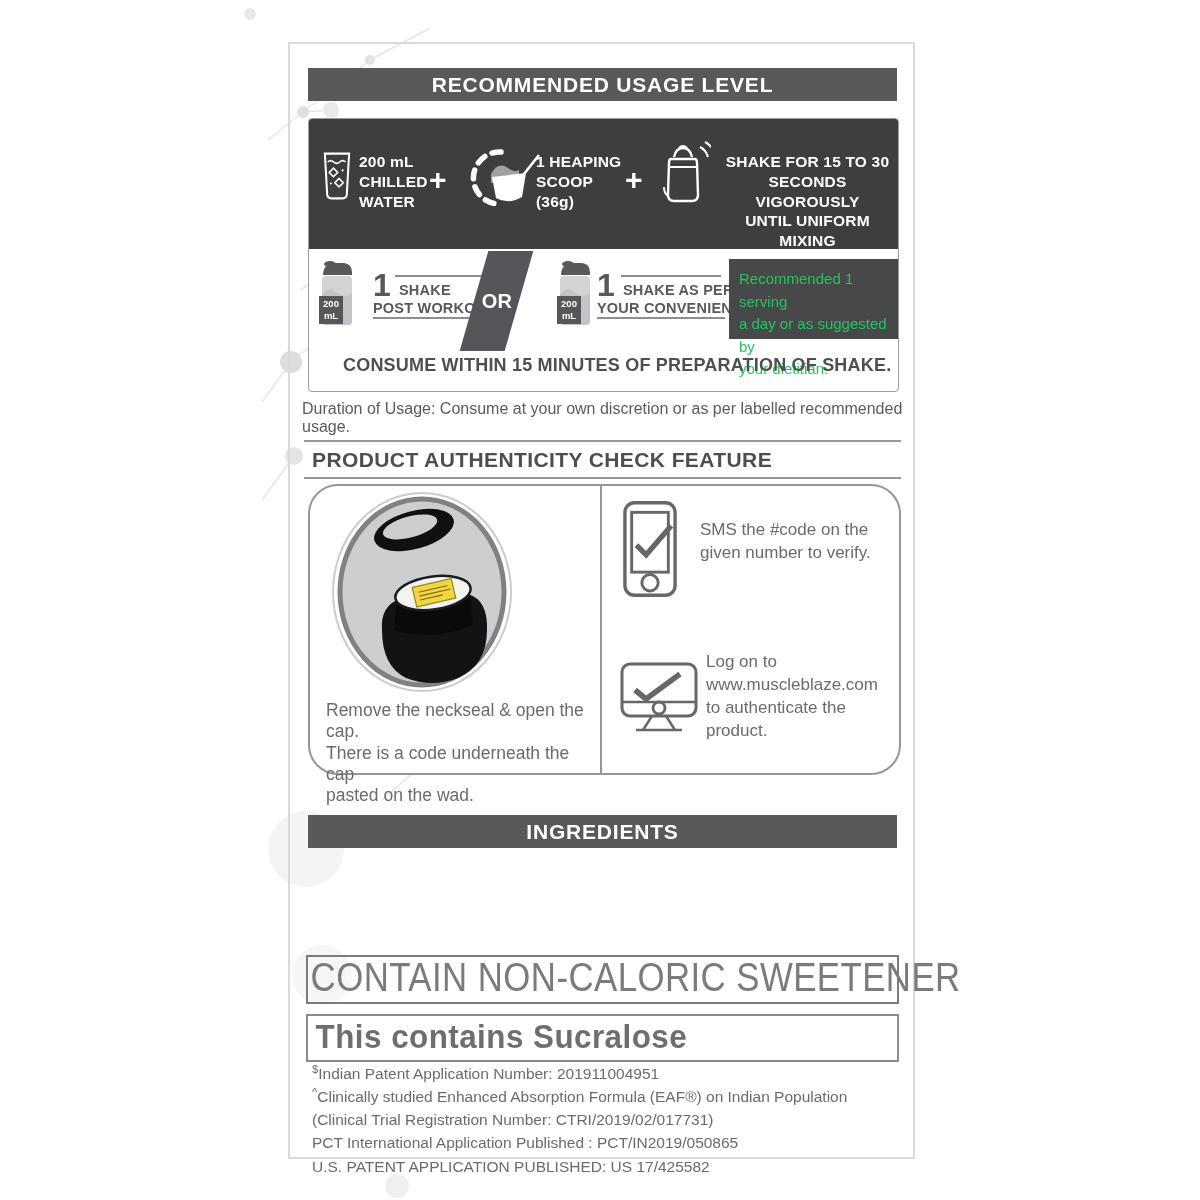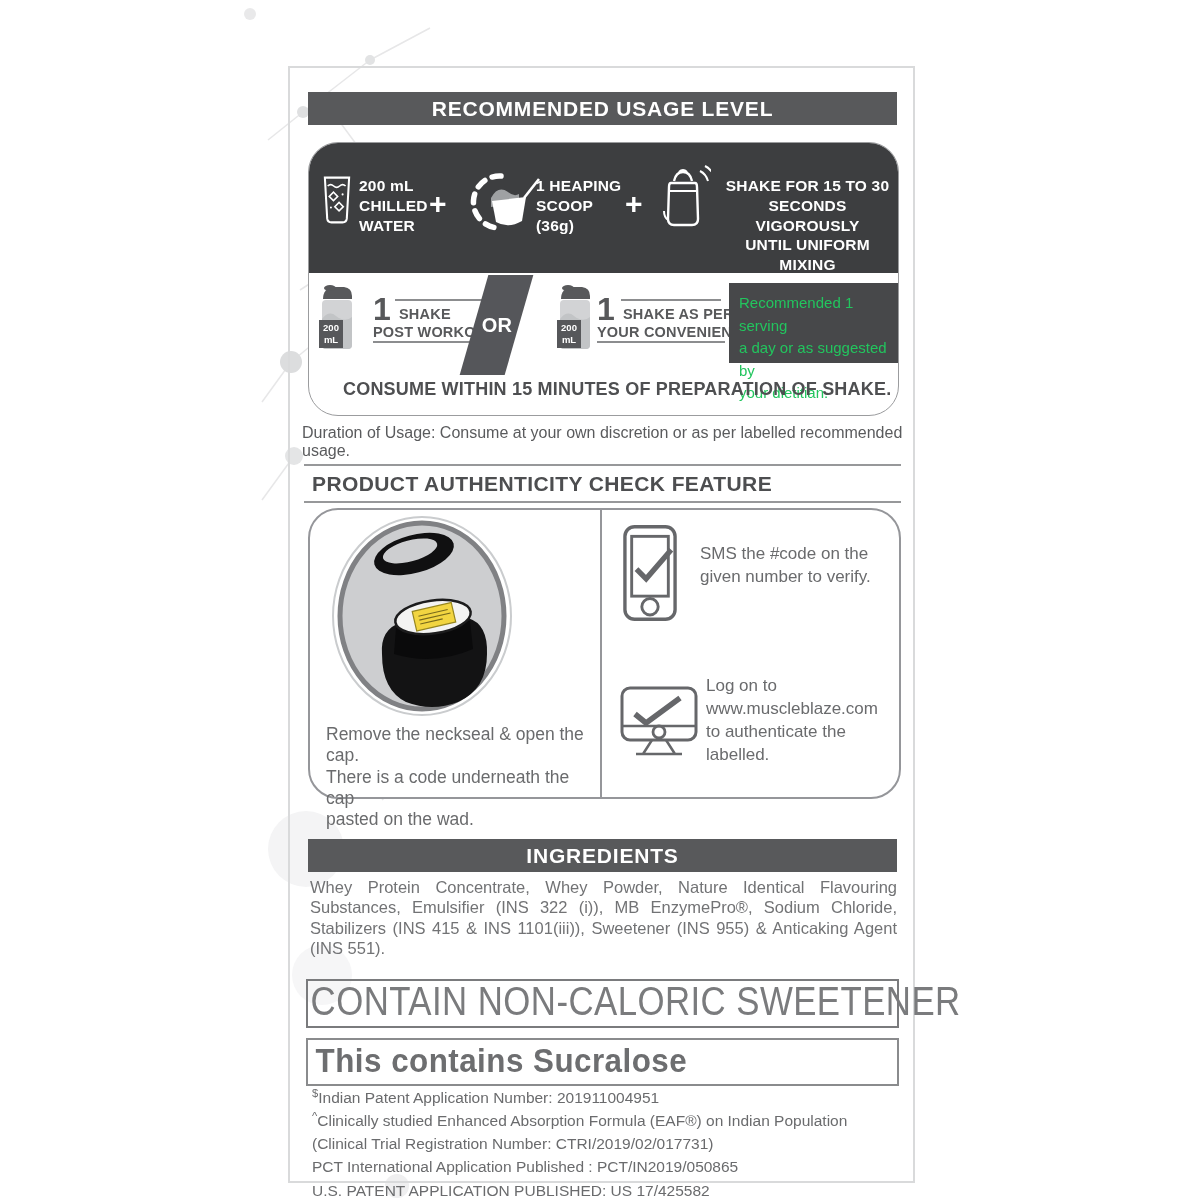--- a/index.html
+++ b/index.html
@@ -2,26 +2,26 @@
 <html><head>
 <meta charset="utf-8">
 <style>
   html,body{margin:0;padding:0;background:#ffffff;}
   .canvas{position:relative;width:1200px;height:1200px;background:#ffffff;overflow:hidden;
           font-family:"Liberation Sans",sans-serif;color:#58595b;}
   .abs{position:absolute;}
   .prewrap{white-space:pre-line;}
 
   .panel{position:absolute;left:288px;top:42px;width:623px;height:1113px;
-         border:2px solid #d9dadb;background:transparent;margin-top:24px;}
+         border:2px solid #d9dadb;background:transparent;}
 
   .graybar{background:#58595b;color:#fff;font-weight:bold;text-align:center;
            font-size:21px;line-height:33px;letter-spacing:0.8px;}
 
-  .usage-box{border:1.5px solid #9b9c9e;border-radius:30px;overflow:hidden;background:#fff;}
+  .usage-box{border:1.5px solid #9b9c9e;border-radius:4px;overflow:hidden;background:#fff;}
   .usage-dark{position:absolute;left:0;top:0;width:100%;height:130px;background:#3d3e40;}
   .steptxt{color:#fff;font-weight:bold;font-size:15.5px;line-height:1.28;letter-spacing:0.2px;}
   .plus{color:#fff;font-weight:800;font-size:30px;line-height:30px;}
 
   .optnum{font-size:32px;font-weight:800;color:#57585a;line-height:1;}
   .opttxt{font-size:14.5px;font-weight:bold;color:#58595b;letter-spacing:0.2px;line-height:1;}
   .optline{background:#8c8d8f;height:1.5px;}
   .or-slash{background:#55565a;transform:skewX(-16deg);display:flex;align-items:center;justify-content:center;}
   .or-txt{color:#fff;font-weight:800;font-size:20px;transform:skewX(16deg);}
   .rec-box{background:#47484a;color:#22c55e;font-size:15px;line-height:1.5;padding:9px 10px;}
@@ -207,26 +207,25 @@
       <svg class="abs" style="left:310px;top:176px;" width="78" height="74" viewBox="0 0 78 74">
         <rect x="2" y="2" width="74" height="52" rx="8" stroke="#66676a" stroke-width="3" fill="#fff"></rect>
         <line x1="2" y1="40" x2="76" y2="40" stroke="#66676a" stroke-width="2.5"></line>
         <circle cx="39" cy="46" r="6" stroke="#66676a" stroke-width="2.8" fill="none"></circle>
         <polyline points="15,28 26,37 60,12" stroke="#66676a" stroke-width="5.5" fill="none"></polyline>
         <path d="M32 54 L23 68 M46 54 L55 68 M16 68 H62" stroke="#66676a" stroke-width="2.5" fill="none"></path>
       </svg>
       <div class="abs verifytxt prewrap" style="left:396px;top:164px;">Log on to
 www.muscleblaze.com
 to authenticate the
-labelled.</div>
+product.</div>
     </div>
 
     <div class="abs graybar" style="left:18px;top:771px;width:589px;height:33px;">INGREDIENTS</div>
 
-    <div class="abs ingr" style="left:20px;top:809px;width:587px;">Whey Protein Concentrate, Whey Powder, Nature Identical Flavouring Substances, Emulsifier (INS 322 (i)), MB EnzymePro®, Sodium Chloride, Stabilizers (INS 415 &amp; INS 1101(iii)), Sweetener (INS 955) &amp; Anticaking Agent (INS 551).</div>
 
 
     <div class="abs claimbox1" style="left:16px;top:911px;width:589px;height:45px;">
       <span>CONTAIN NON-CALORIC SWEETENER</span>
     </div>
     <div class="abs claimbox2" style="left:16px;top:970px;width:589px;height:44px;">
       <span>This contains Sucralose</span>
     </div>
 
     <div class="abs" style="left:22px;top:1016px;width:580px;">

